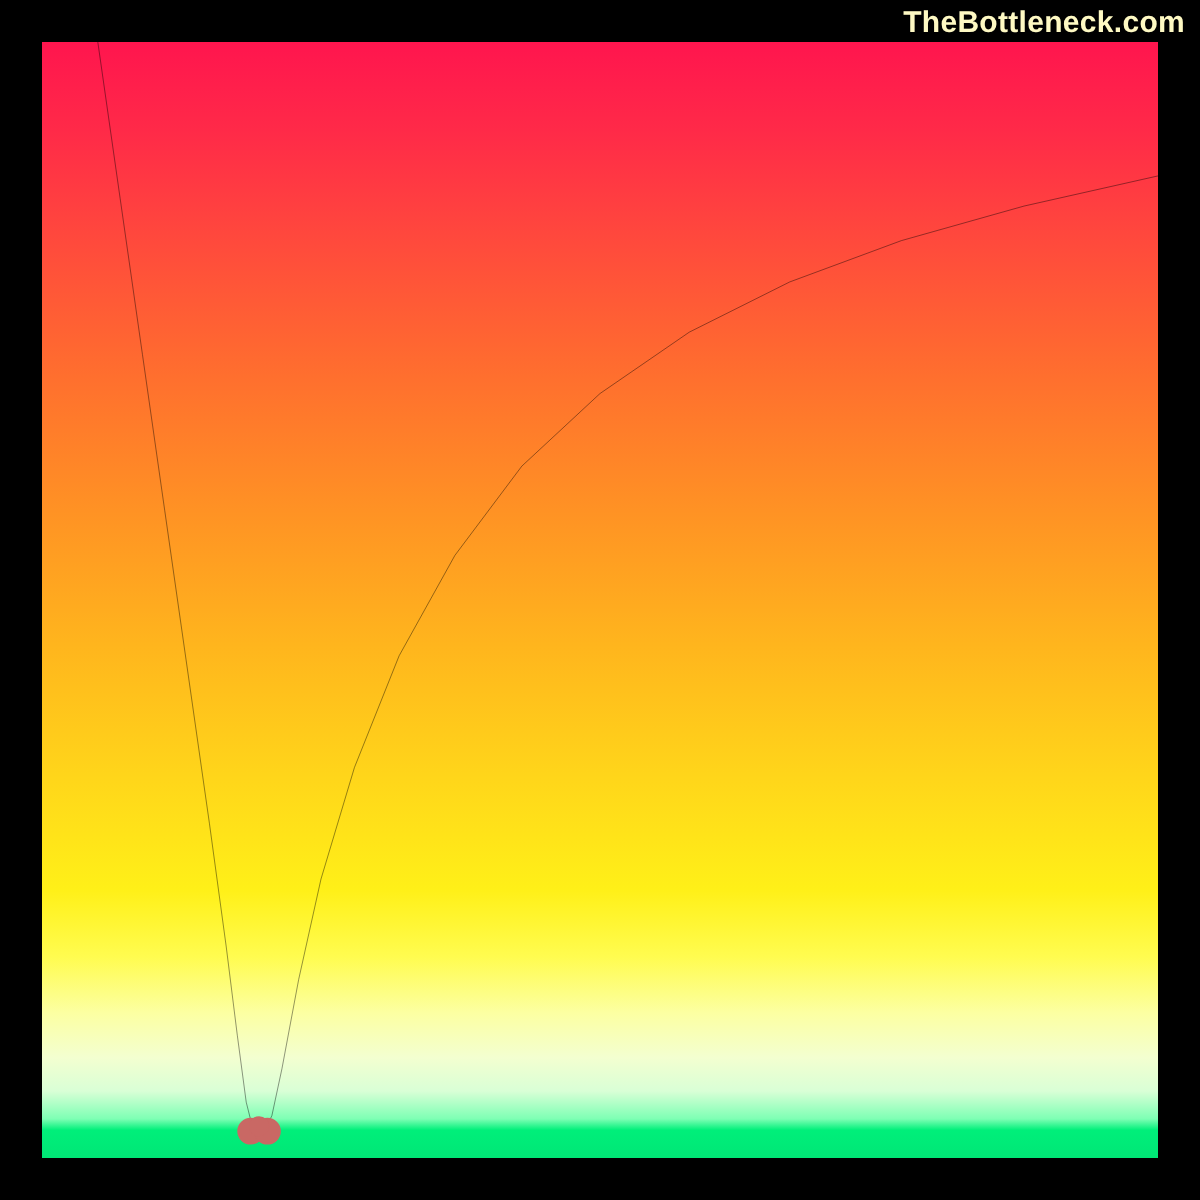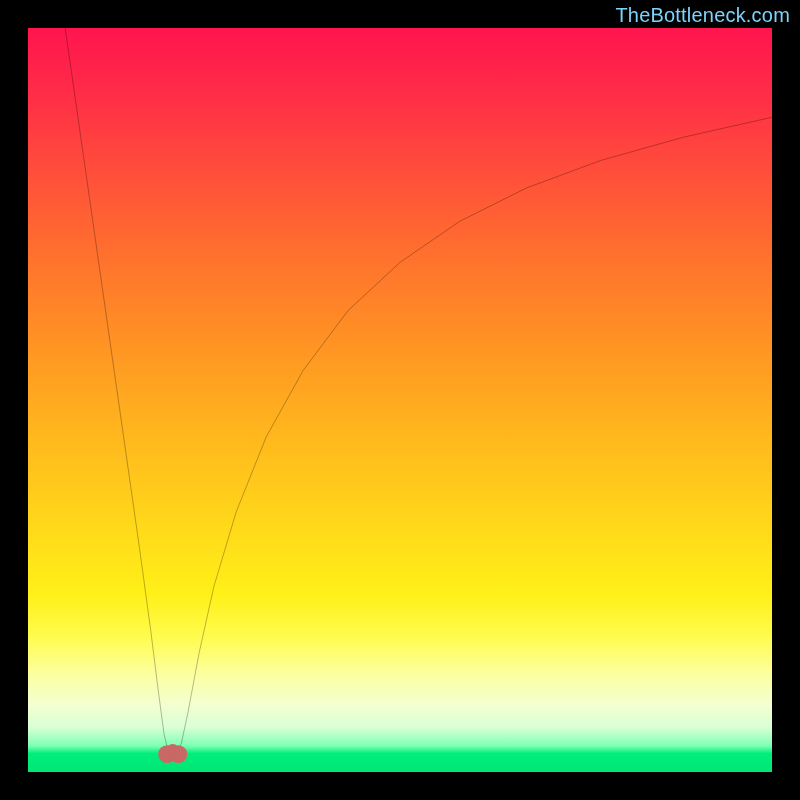--- a/index.html
+++ b/index.html
@@ -49,24 +49,24 @@
     position: absolute;
     left: 0;
     top: 0;
     width: 744px;
     height: 744px;
   }
   .watermark {
     position: absolute;
     top: 4px;
     right: 10px;
-    color: #7dd3fc;
+    color: #fef9c3;
     font-size: 20px;
     letter-spacing: 0.2px;
-    font-weight: 400;
+    font-weight: 700;
     user-select: none;
   }
 </style>
 </head>
 <body>
 
 <div class="watermark">TheBottleneck.com</div>
 
 <div class="frame">
 

